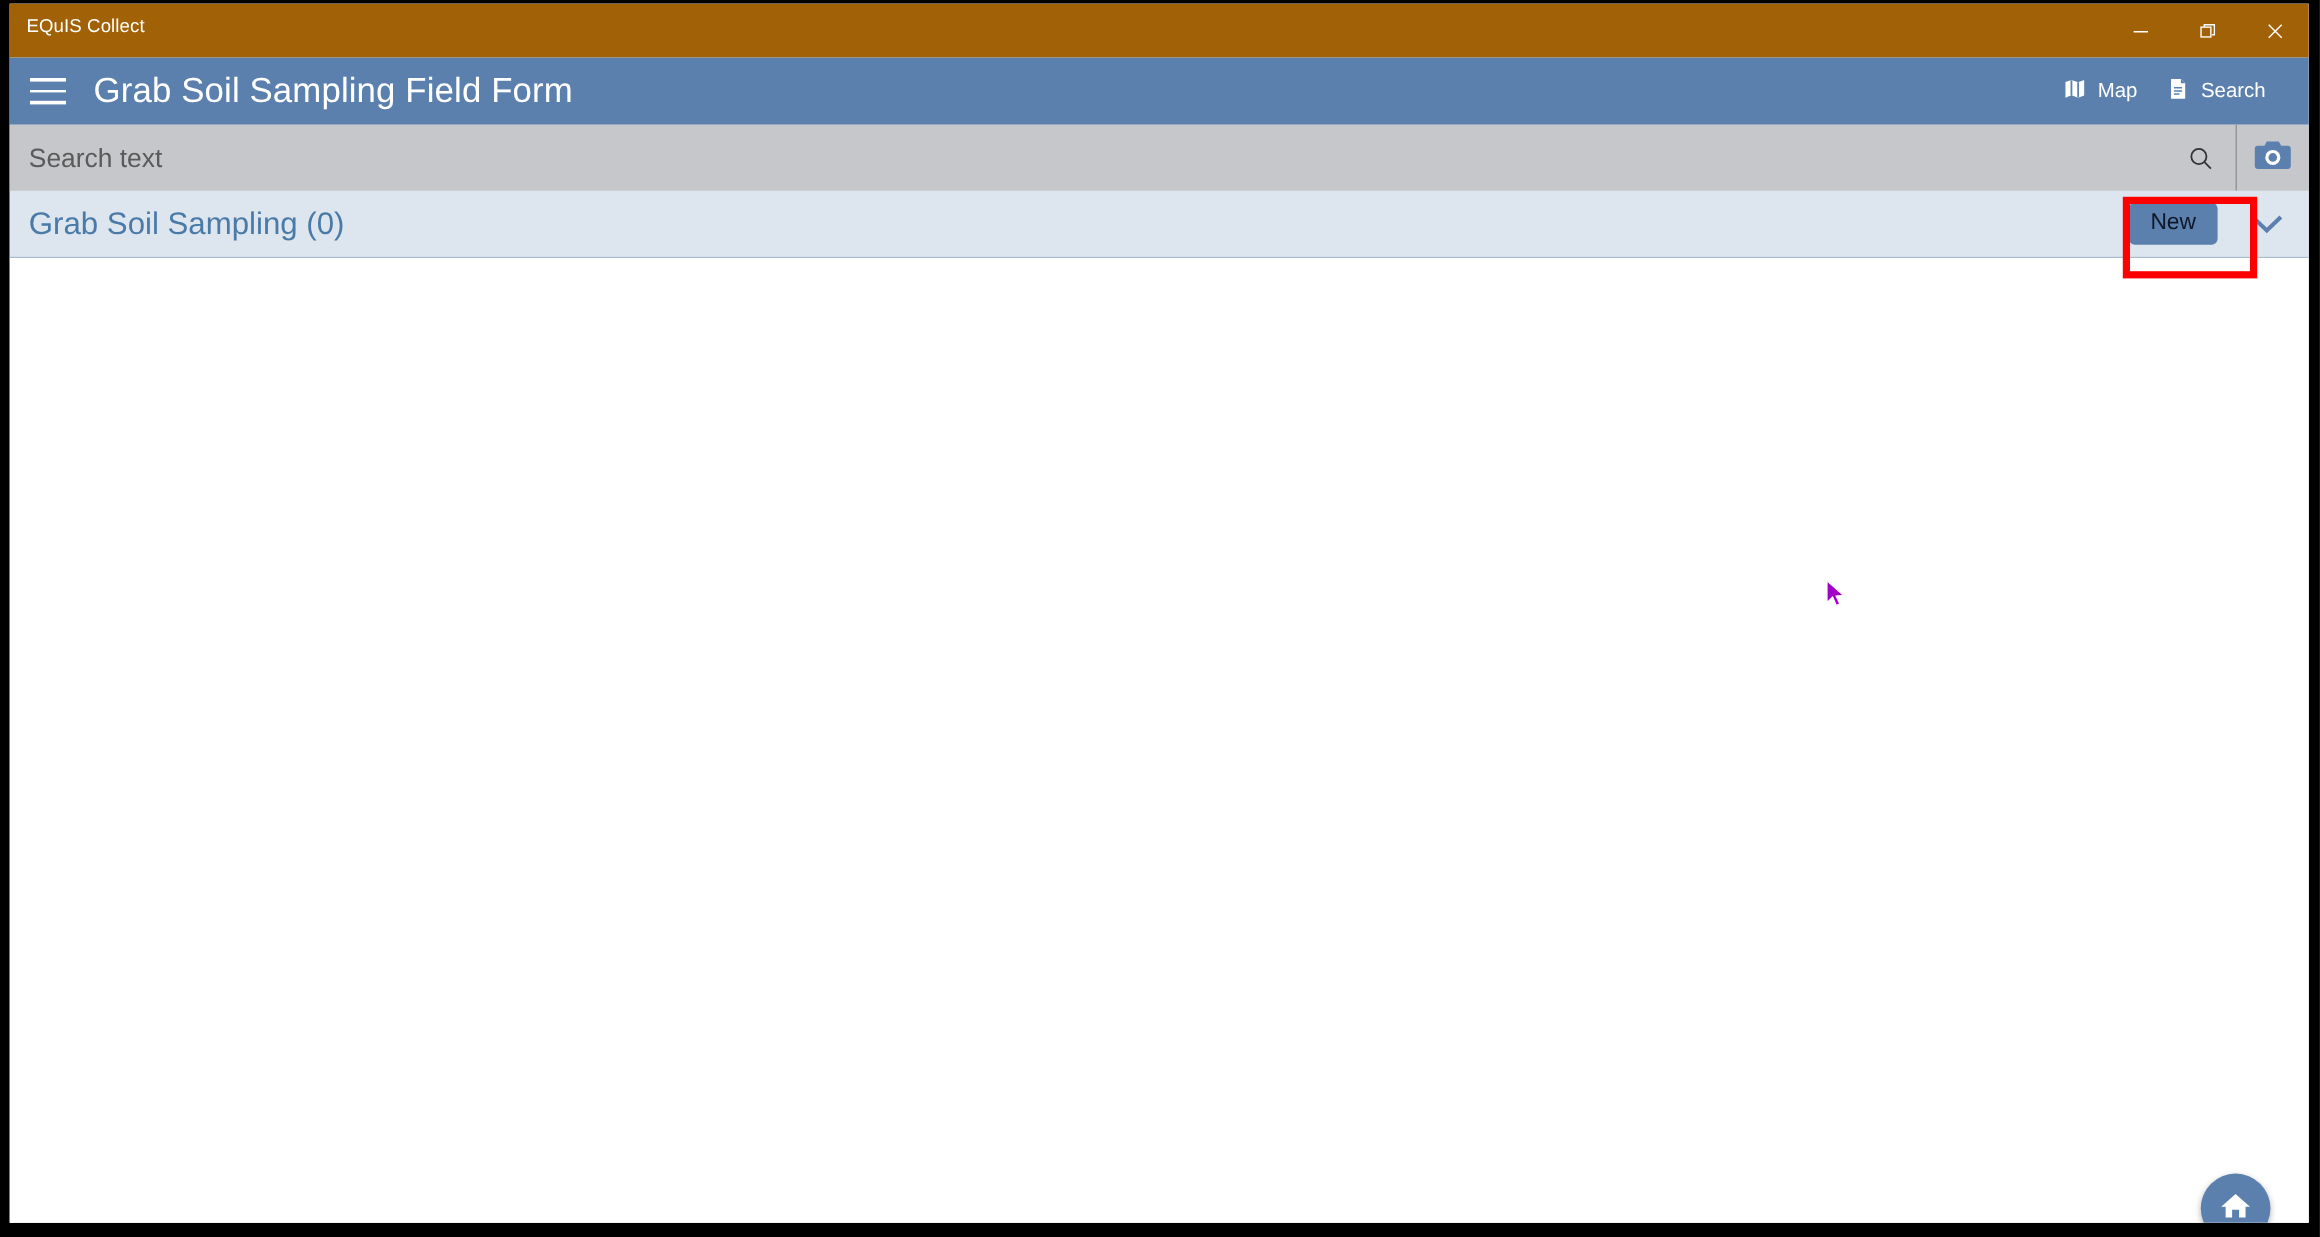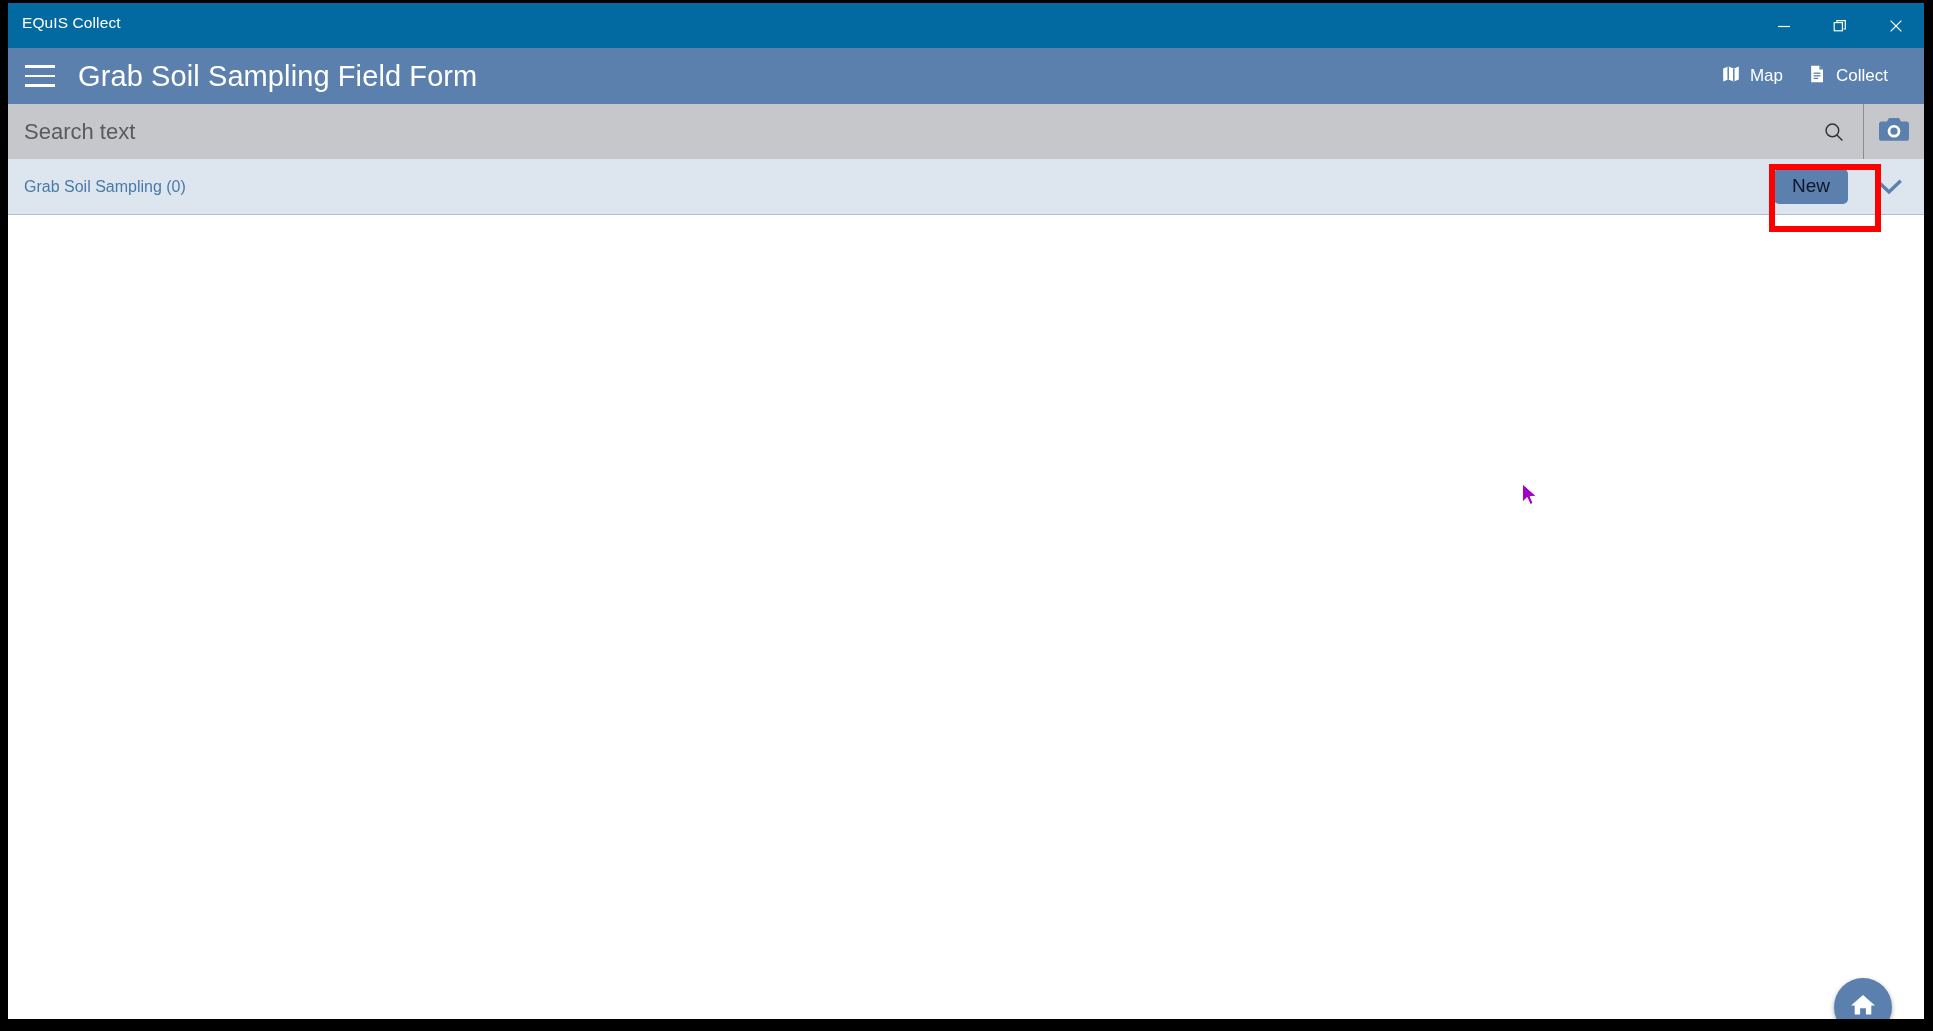--- a/index.html
+++ b/index.html
@@ -28,21 +28,21 @@
     width: 1916px;
     height: 1016px;
     background: #ffffff;
     overflow: hidden;
   }
 
   
   .titlebar {
     position: relative;
     height: 45px;
-    background: #0369a1;
+    background: #a16207;
     width: 100%;
   }
   .titlebar-text {
     position: absolute;
     left: 14px;
     top: 11px;
     font-size: 15.5px;
     color: #ffffff;
     letter-spacing: 0.1px;
     white-space: nowrap;
@@ -175,21 +175,21 @@
     position: relative;
     height: 56px;
     background: #dde5ee;
     border-bottom: 1px solid #a9bed3;
     display: flex;
     align-items: center;
     width: 100%;
   }
   .group-title {
     margin-left: 16px;
-    font-size: 16px;
+    font-size: 26px;
     color: #4a7aa7;
     white-space: nowrap;
   }
   .group-actions {
     margin-left: auto;
     display: flex;
     align-items: center;
     height: 100%;
     padding-right: 8px;
   }
@@ -324,21 +324,21 @@
         <div class="appbar-action">
           <span>
             <svg width="20" height="20" viewBox="0 0 20 20" aria-hidden="true">
               <path d="M4.2 1.8 H12.4 L16.0 5.4 V18.2 H4.2 Z" fill="#ffffff"></path>
               <path d="M12.4 1.8 V5.4 H16.0" fill="#5b80ad"></path>
               <line x1="6.6" y1="9.2" x2="13.4" y2="9.2" stroke="#5b80ad" stroke-width="1.3"></line>
               <line x1="6.6" y1="11.8" x2="13.4" y2="11.8" stroke="#5b80ad" stroke-width="1.3"></line>
               <line x1="6.6" y1="14.4" x2="11.2" y2="14.4" stroke="#5b80ad" stroke-width="1.3"></line>
             </svg>
           </span>
-          <span>Collect</span>
+          <span>Search</span>
         </div>
 
       </div>
     </div>
 
     <div class="searchrow">
       <div class="search-field">
         <input class="search-input" type="text" placeholder="Search text" style="">
         <div class="search-icon-btn">
           <svg width="22" height="22" viewBox="0 0 22 22" aria-hidden="true">

